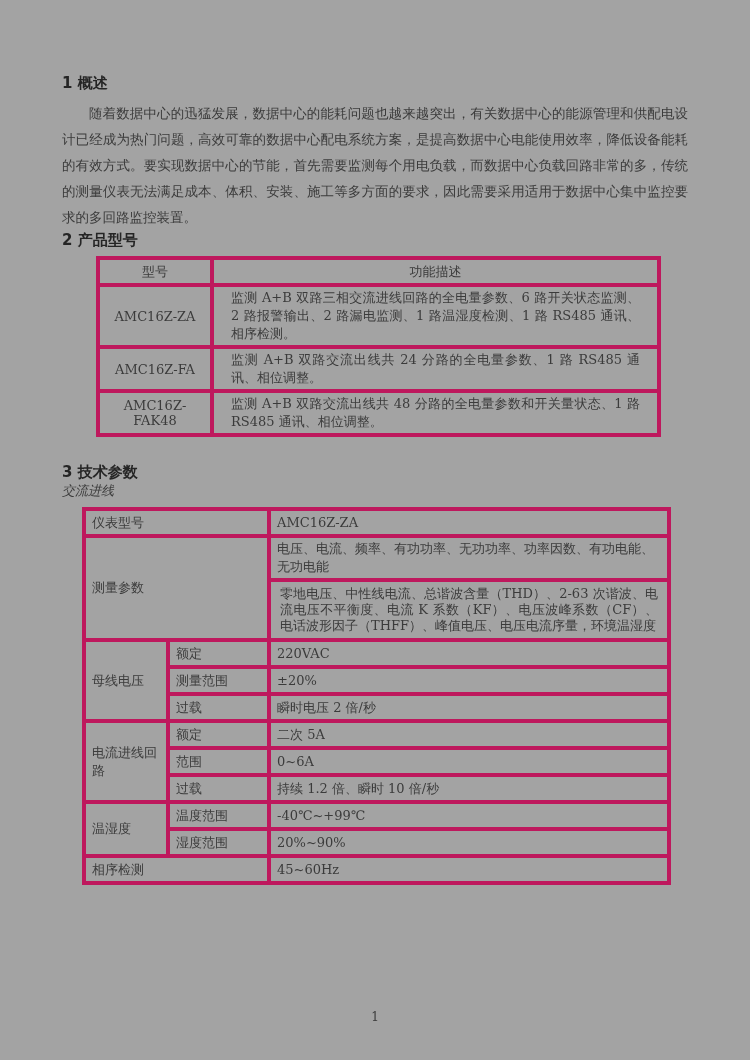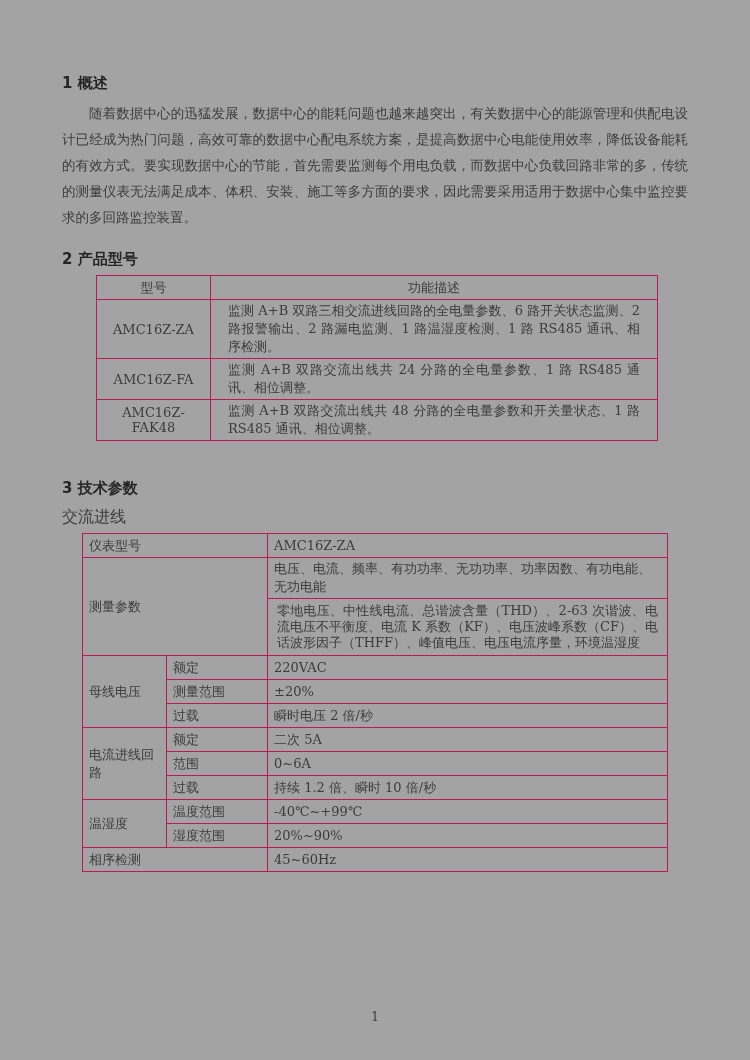--- a/index.html
+++ b/index.html
@@ -24,27 +24,27 @@
     margin: 0;
   }
   .body-para {
     font-size: 13.5px;
     line-height: 26px;
     text-align: justify;
     text-indent: 2em;
     margin: 0;
   }
   #para1 { margin-top: 7px; }
-  #heading2 { margin-top: 19px; }
-  #heading3 { margin-top: 37px; }
-  .sub-label { font-size: 16px; margin: 10px 0 0 0; line-height: 18px; }
+  #heading2 { }
+  #heading3 { margin-top: 25px; }
+  .sub-label { font-size: 13px; margin: 0 0 0 0; line-height: 18px; font-style: italic; }
 
   table { border-collapse: collapse; table-layout: fixed; }
   td {
-    border: 1px solid #be185d;
+    border: 4px solid #be185d;
     font-size: 13px;
     color: #3b3b3b;
     vertical-align: middle;
   }
 
   .models-table { width: 561px; margin: 6px 0 0 34px; }
   .models-table td.model-col { text-align: center; padding: 2px 4px; }
   .models-table td.desc-col {
     text-align: justify;
     line-height: 18px;

